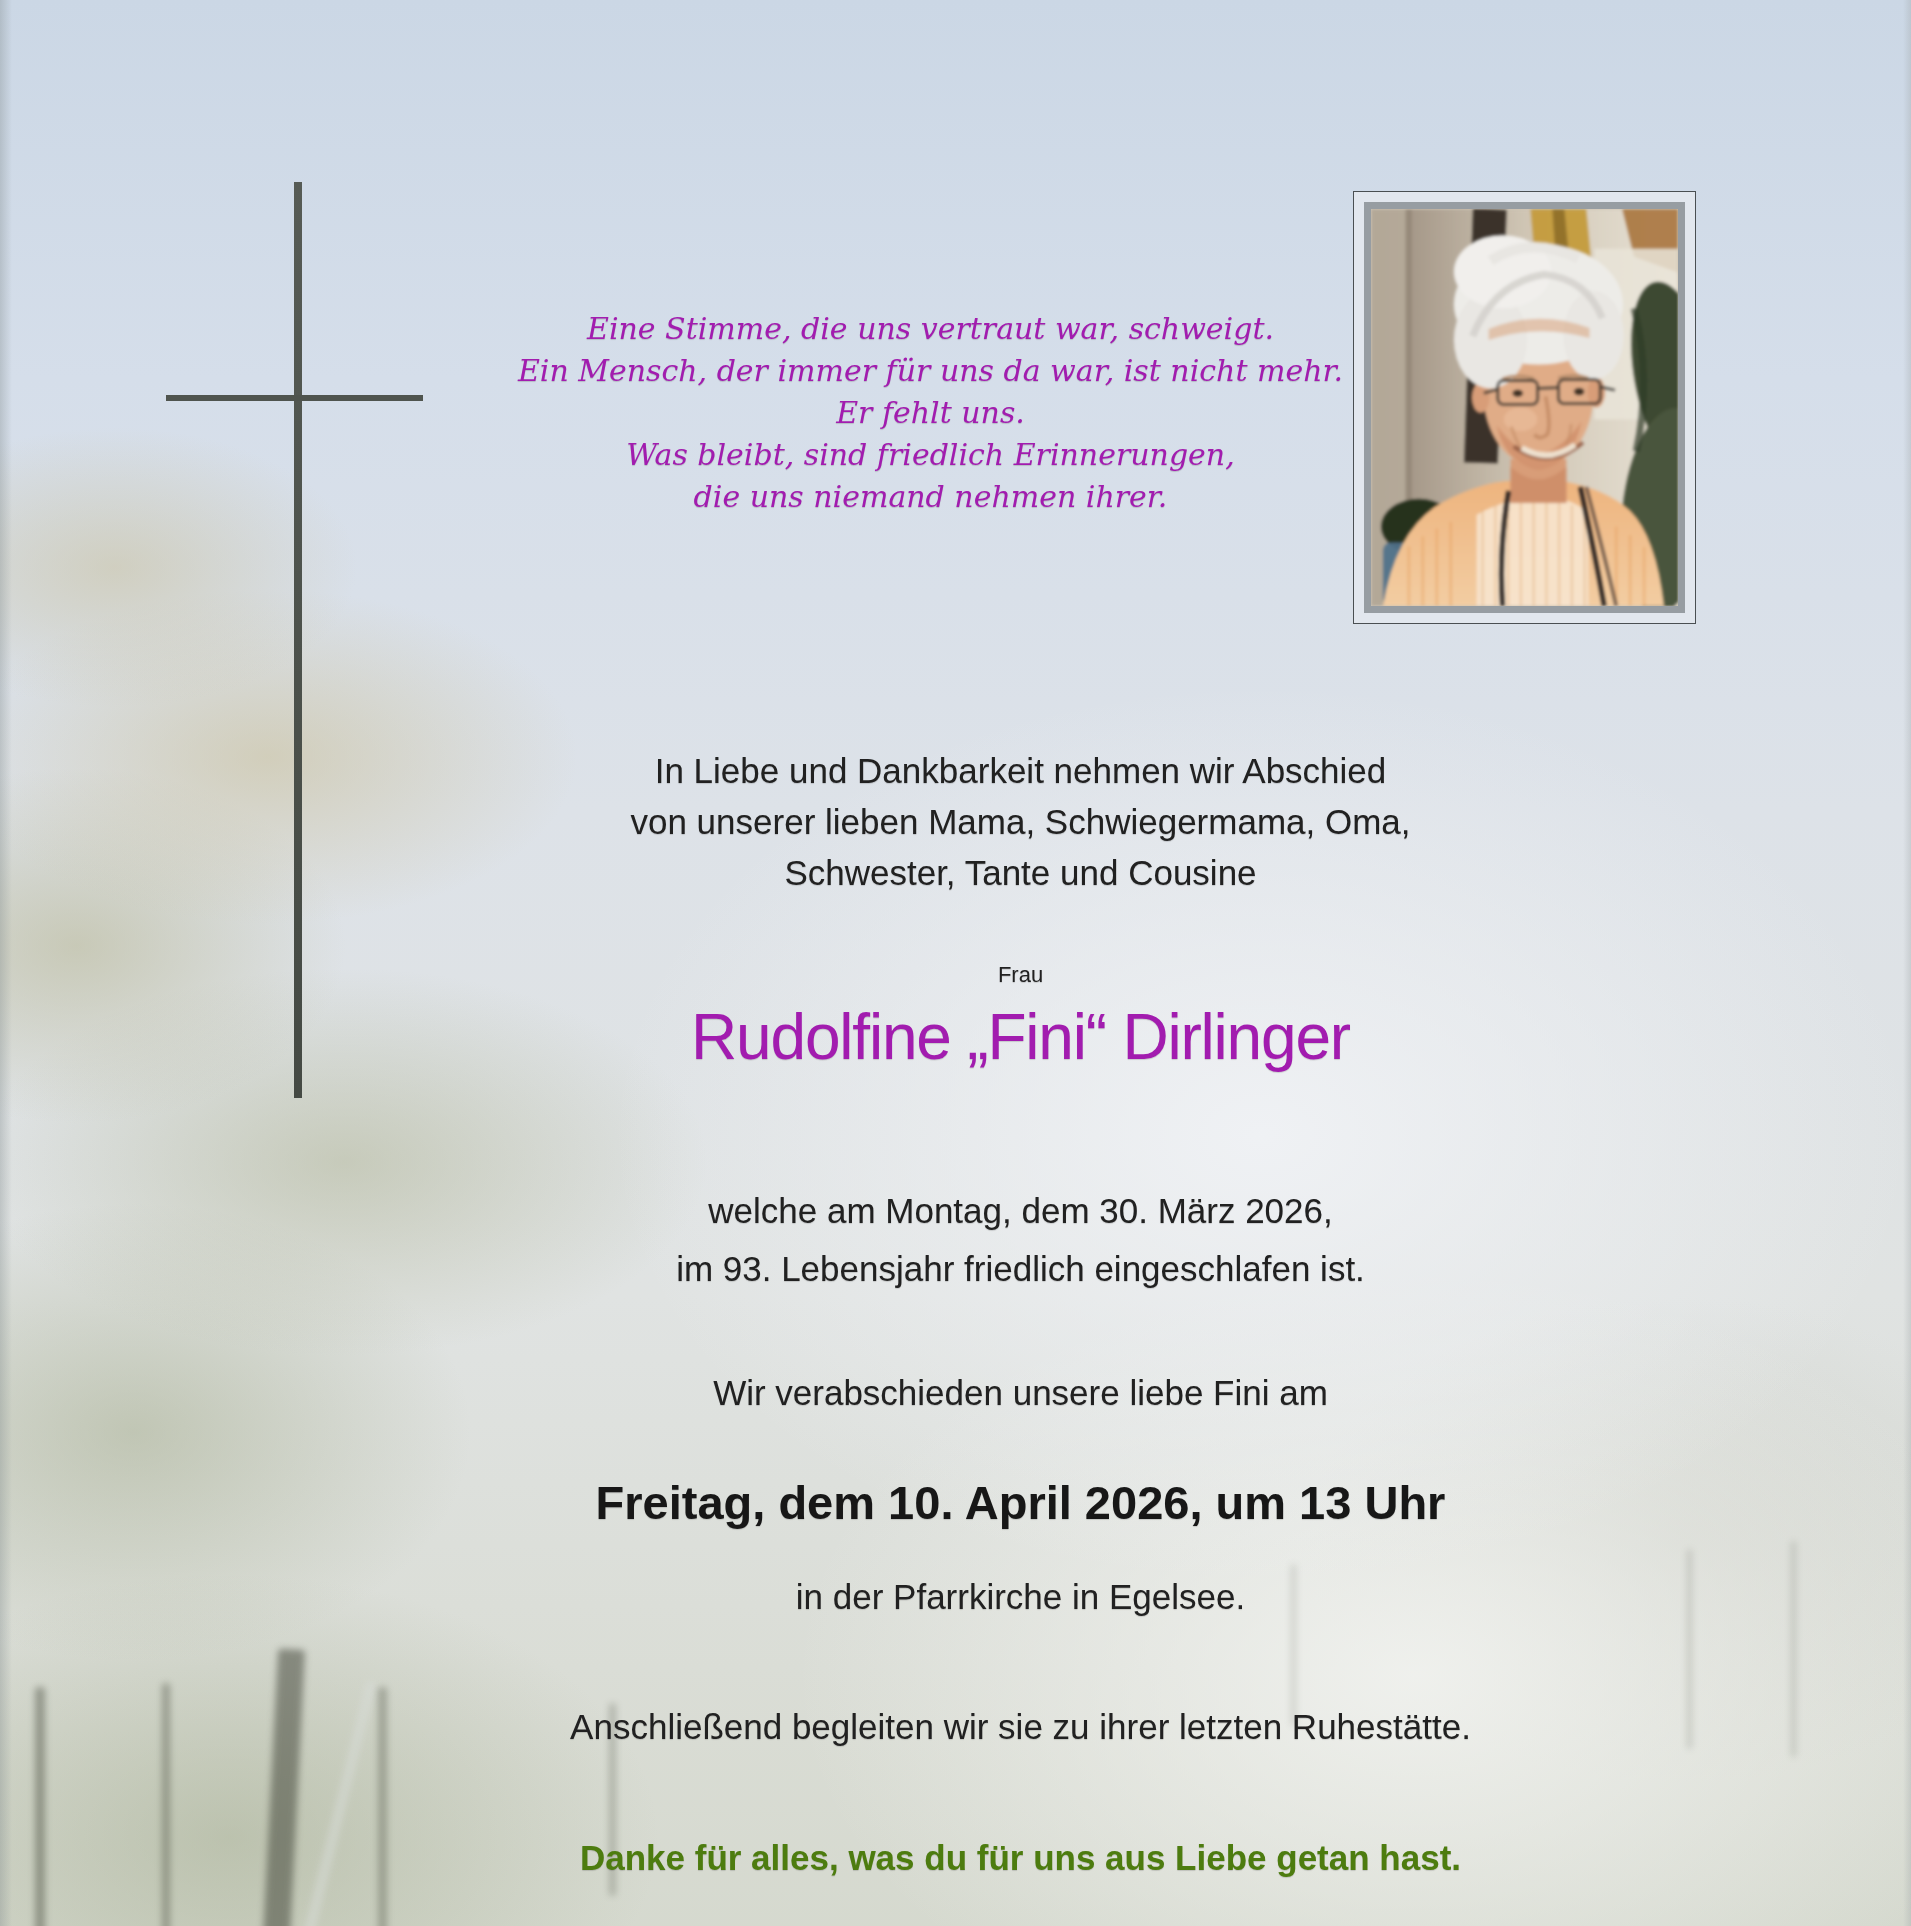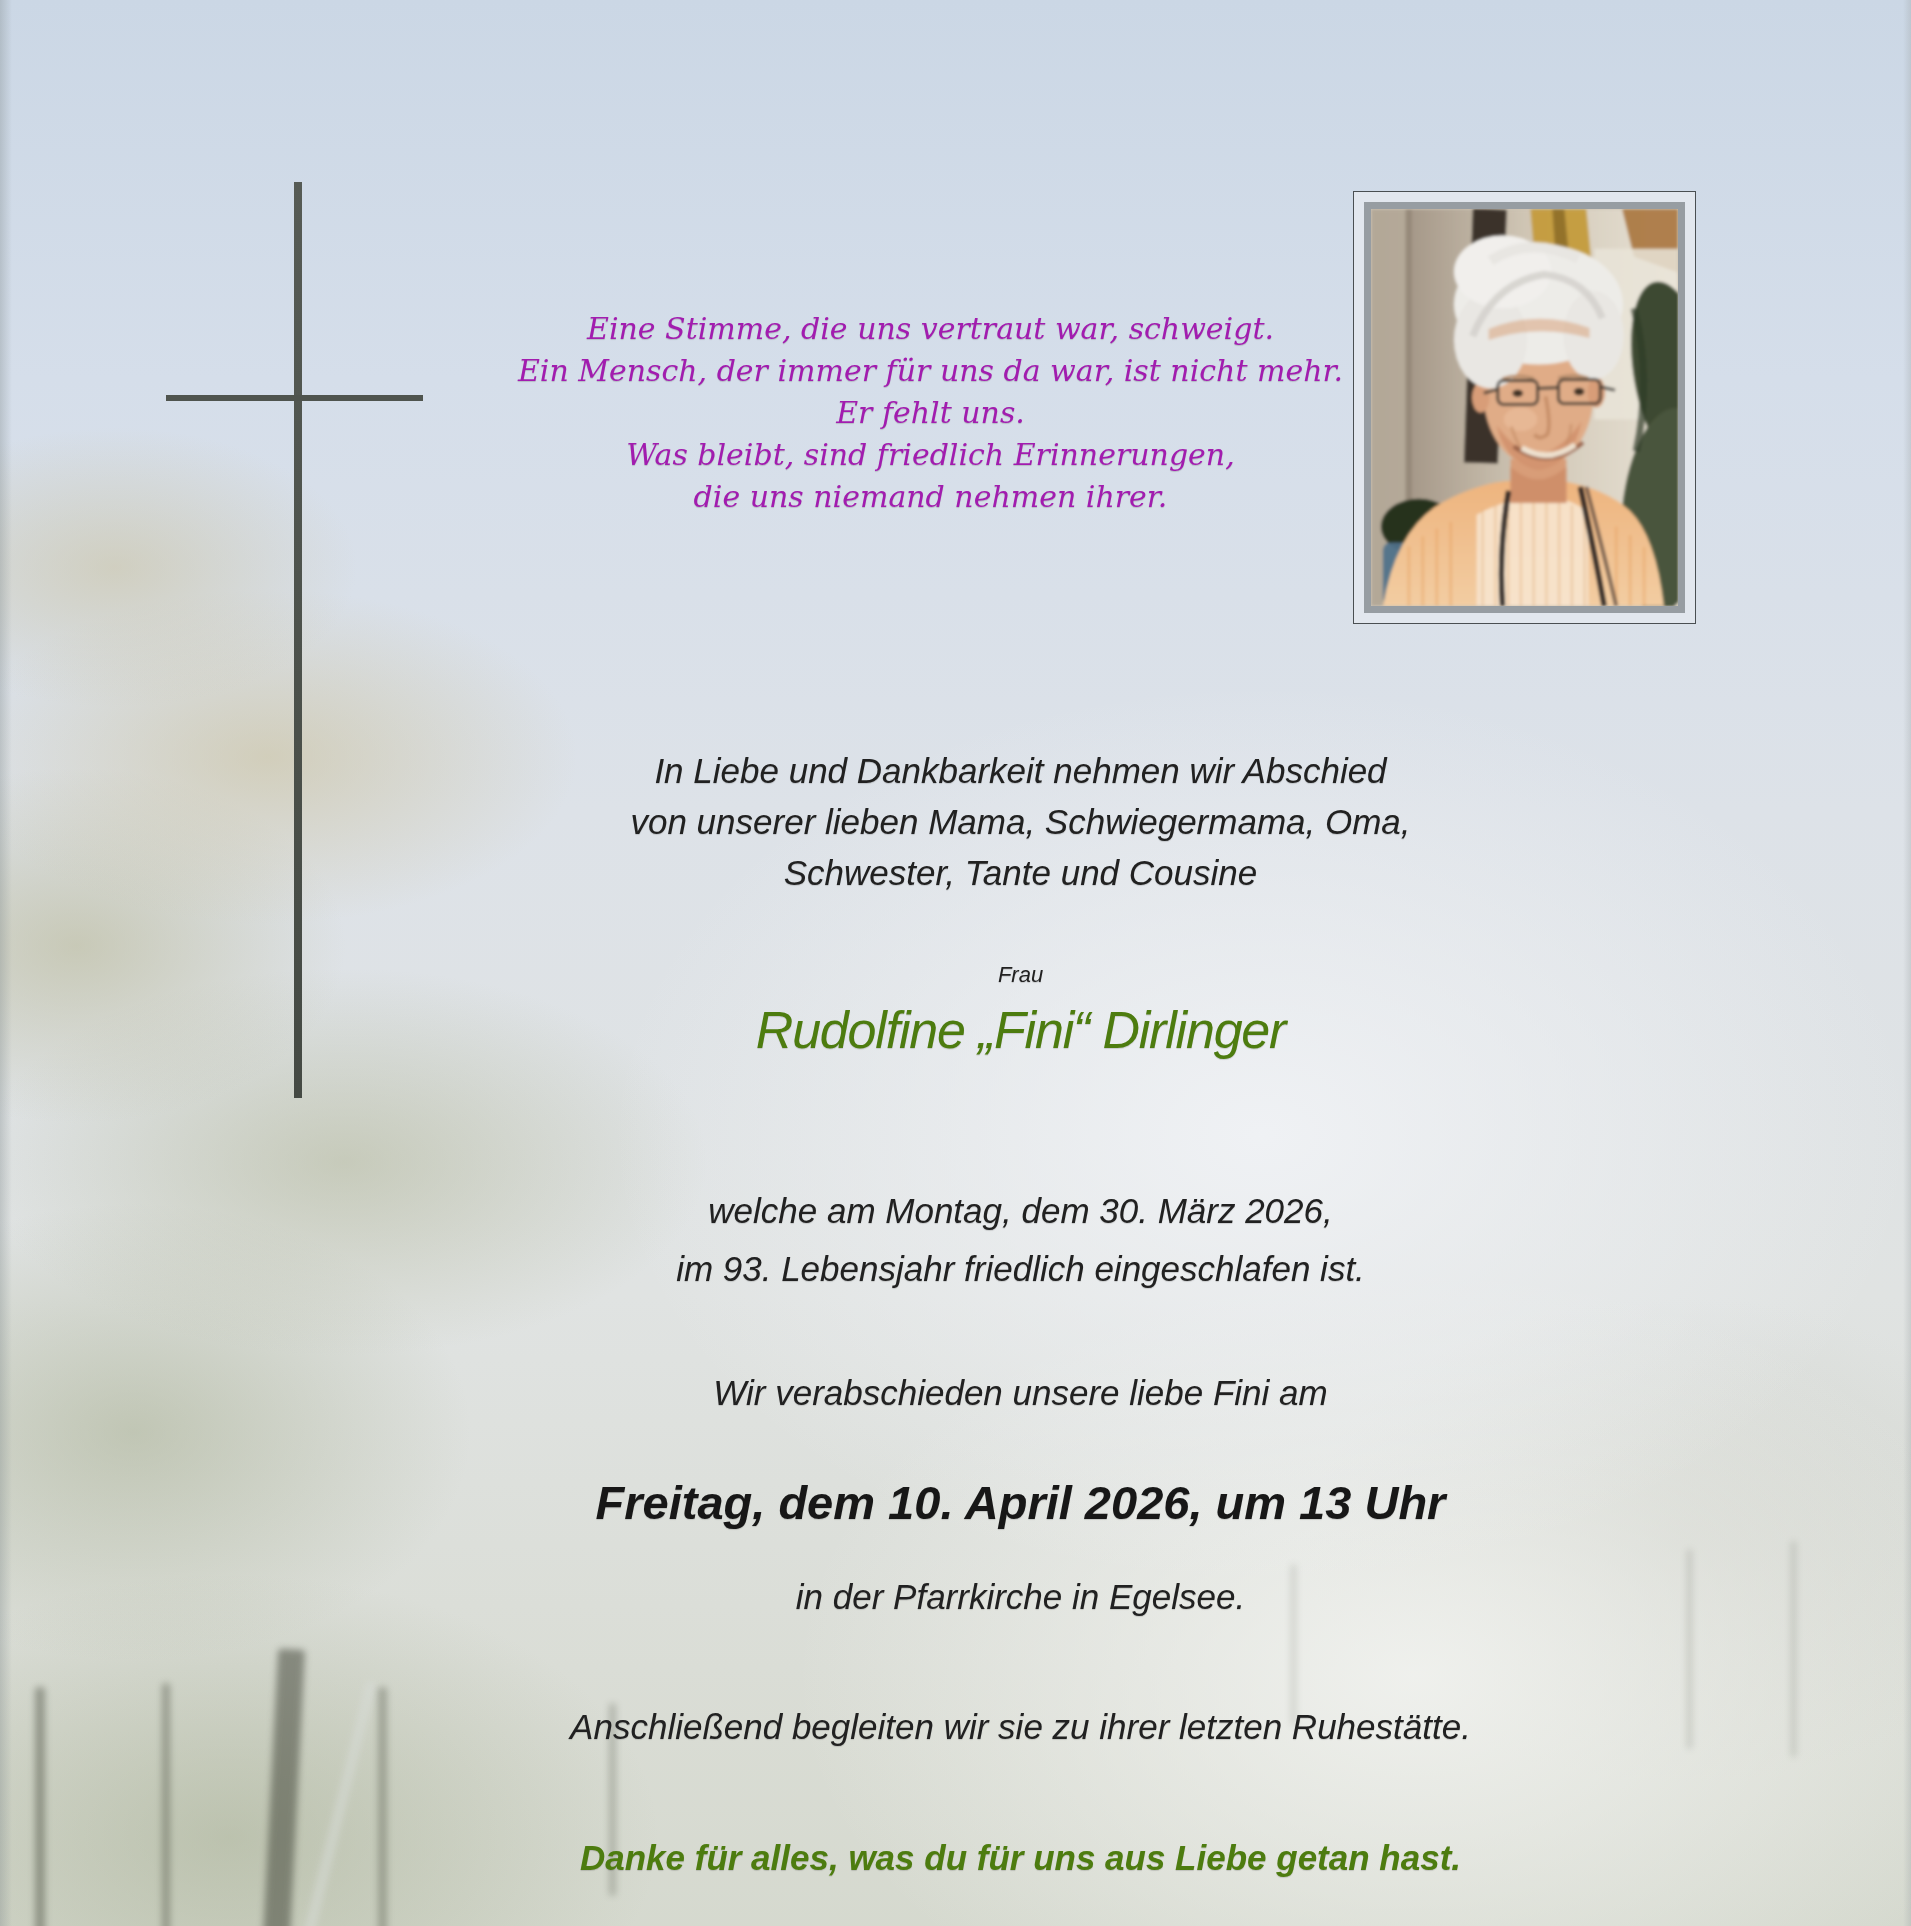--- a/index.html
+++ b/index.html
@@ -47,33 +47,33 @@
   }
   .photo-inner {
     width: 100%; height: 100%; box-sizing: border-box;
     border: 7px solid #979da2; background: #cdc4b5; overflow: hidden;
   }
   .photo-inner svg { display: block; width: 100%; height: 100%; filter: blur(0.8px); }
 
   
   .tl {
     position: absolute; left: 379px; width: 1283px; text-align: center;
-    font-style: italic; color: #212121;
+    color: #212121;
     text-shadow: 0 0.8px 0.8px rgba(50,50,50,0.18);
     white-space: nowrap;
   }
   .poem {
     position: absolute; left: 289px; top: 308px; width: 1283px; text-align: center;
     font-family: "DejaVu Serif", "Liberation Serif", serif;
     font-style: italic; font-size: 30px; line-height: 42px; color: #a21caf;
     text-shadow: 0 0.8px 0.8px rgba(50,50,50,0.2);
   }
   .intro { top: 745px; font-size: 35px; line-height: 51px; }
   .salutation { top: 962px; font-size: 22px; }
-  .deceased-name { top: 1000px; font-size: 52px; letter-spacing: -1.2px; color: #4d7c0f; }
+  .deceased-name { top: 1000px; font-size: 64px; letter-spacing: -1.2px; color: #a21caf; }
   .death-info { top: 1182px; font-size: 35px; line-height: 58px; }
   .farewell-intro    { top: 1373px; font-size: 35px; }
   .farewell-datetime { top: 1475px; font-size: 47px; font-weight: bold; color: #171717; }
   .farewell-location { top: 1577px; font-size: 35px; }
   .procession        { top: 1678px; font-size: 35px; margin-top: 29px; }
   .thanks            { top: 1838px; font-size: 35px; font-weight: bold; color: #4d7c0f; }
 </style>
 </head>
 <body>
 

